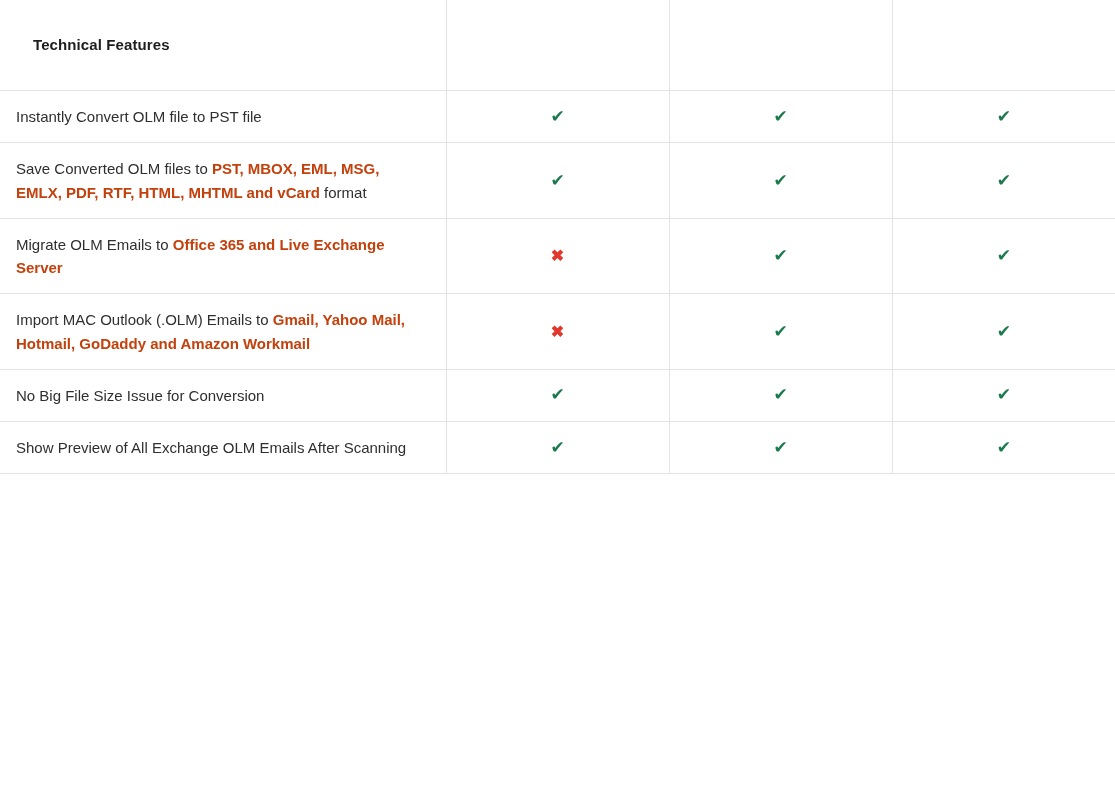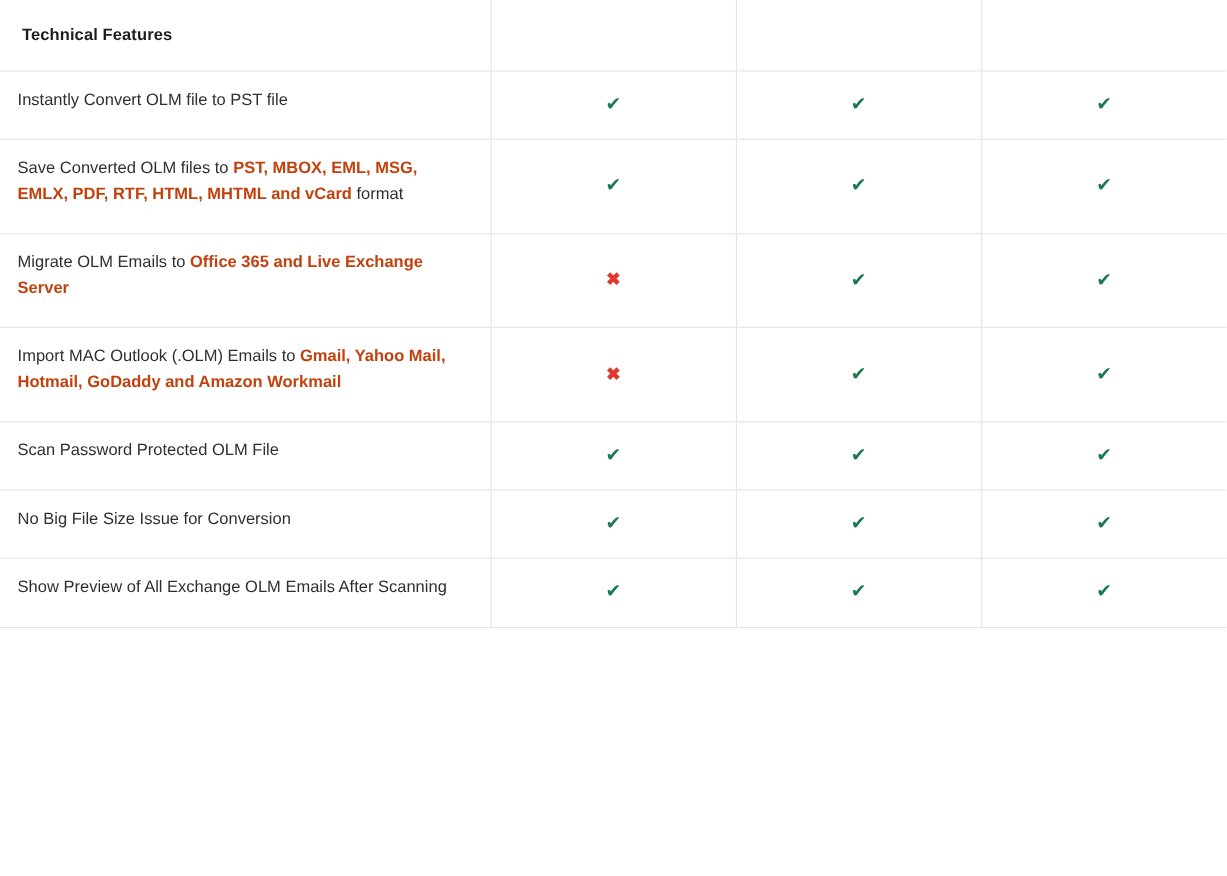--- a/index.html
+++ b/index.html
@@ -26,33 +26,33 @@
   .comparison-table tr td:nth-child(2),
   .comparison-table tr td:nth-child(3),
   .comparison-table tr td:nth-child(4) {
     border-left: 1px solid #e3e3e3;
     text-align: center;
   }
   col.c-feature { width: 446px; }
   col.c-plan    { width: 223px; }
   .header-row td {
     border-bottom: 1px solid #e3e3e3;
-    padding: 4px;
+    padding: 17px;
   }
   .header-title {
     font-size: 15px;
     font-weight: bold;
     color: #1d1d1d;
     padding: 0 0 0 16px;
     height: 56px;
     line-height: 56px;
     letter-spacing: 0.1px;
   }
   .feature-cell {
-    padding: 14px 18px 24px 16px;
+    padding: 14px 18px 14px 16px;
     font-size: 15px;
     line-height: 1.55;
     color: #2f2f2f;
   }
   .feature-cell b {
     font-weight: bold;
     color: #c2410c;
   }
   .mark {
     font-size: 17px;
@@ -99,26 +99,20 @@
         <td><span class="mark yes">✔</span></td>
         <td><span class="mark yes">✔</span></td>
       </tr>
       <tr>
         <td class="feature-cell">Import MAC Outlook (.OLM) Emails to <b>Gmail, Yahoo Mail, Hotmail, GoDaddy and Amazon Workmail</b></td>
         <td><span class="mark no">✖</span></td>
         <td><span class="mark yes">✔</span></td>
         <td><span class="mark yes">✔</span></td>
       </tr>
       <tr>
-        <td class="feature-cell">Scan Password Protected OLM File</td>
-        <td><span class="mark yes">✔</span></td>
-        <td><span class="mark yes">✔</span></td>
-        <td><span class="mark yes">✔</span></td>
-      </tr>
-      <tr>
         <td class="feature-cell">No Big File Size Issue for Conversion</td>
         <td><span class="mark yes">✔</span></td>
         <td><span class="mark yes">✔</span></td>
         <td><span class="mark yes">✔</span></td>
       </tr>
       <tr>
         <td class="feature-cell">Show Preview of All Exchange OLM Emails After Scanning</td>
         <td><span class="mark yes">✔</span></td>
         <td><span class="mark yes">✔</span></td>
         <td><span class="mark yes">✔</span></td>

